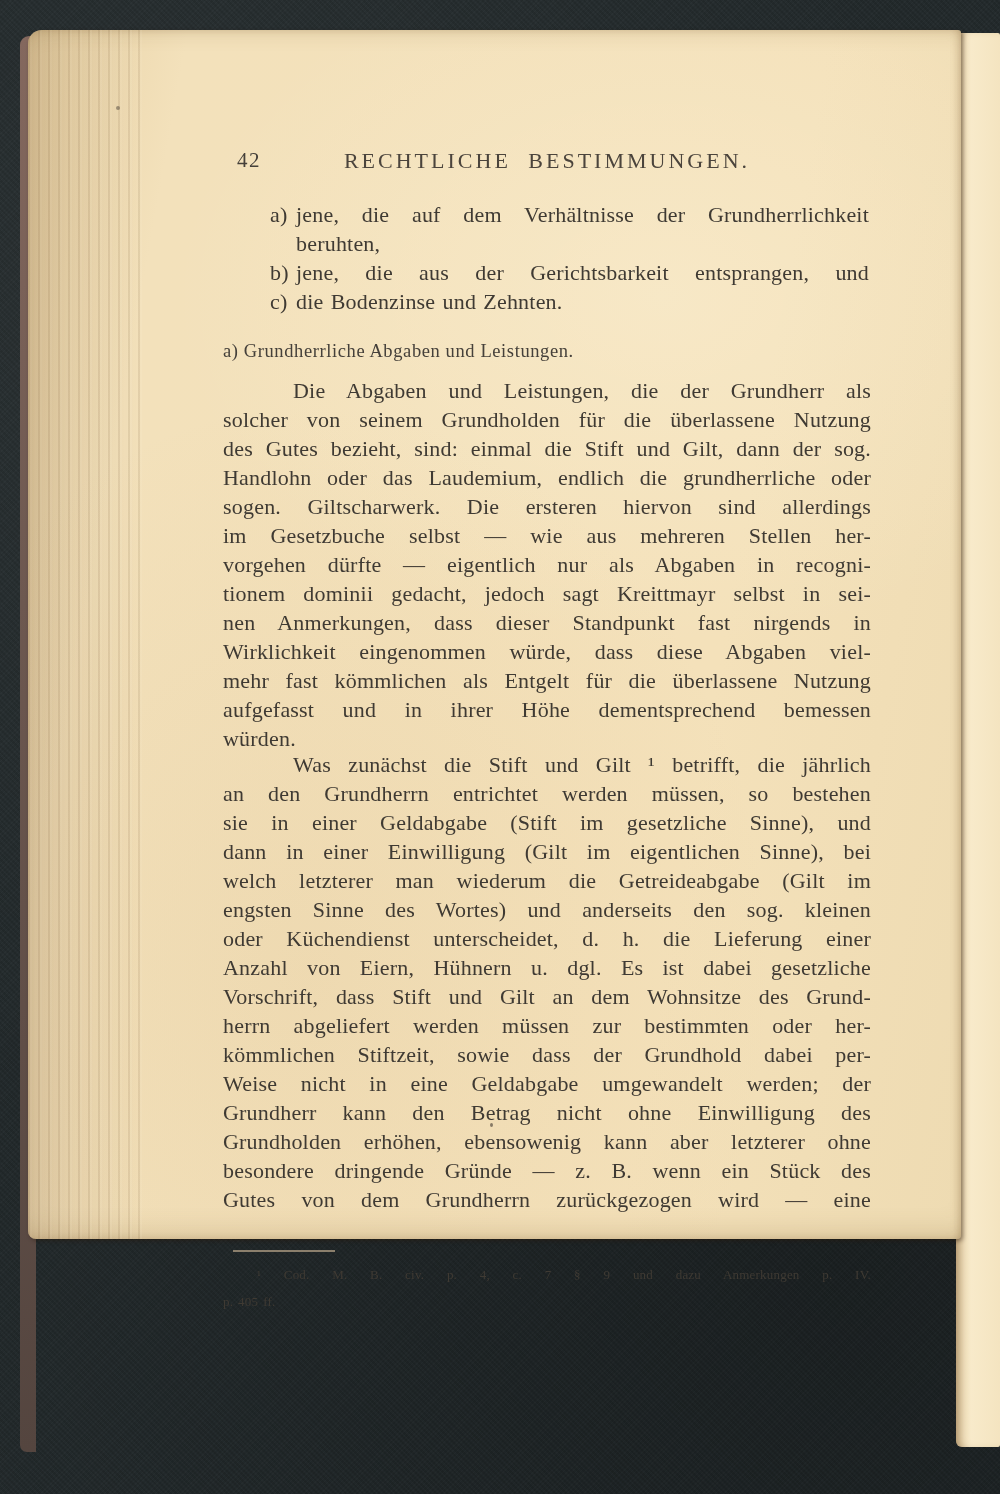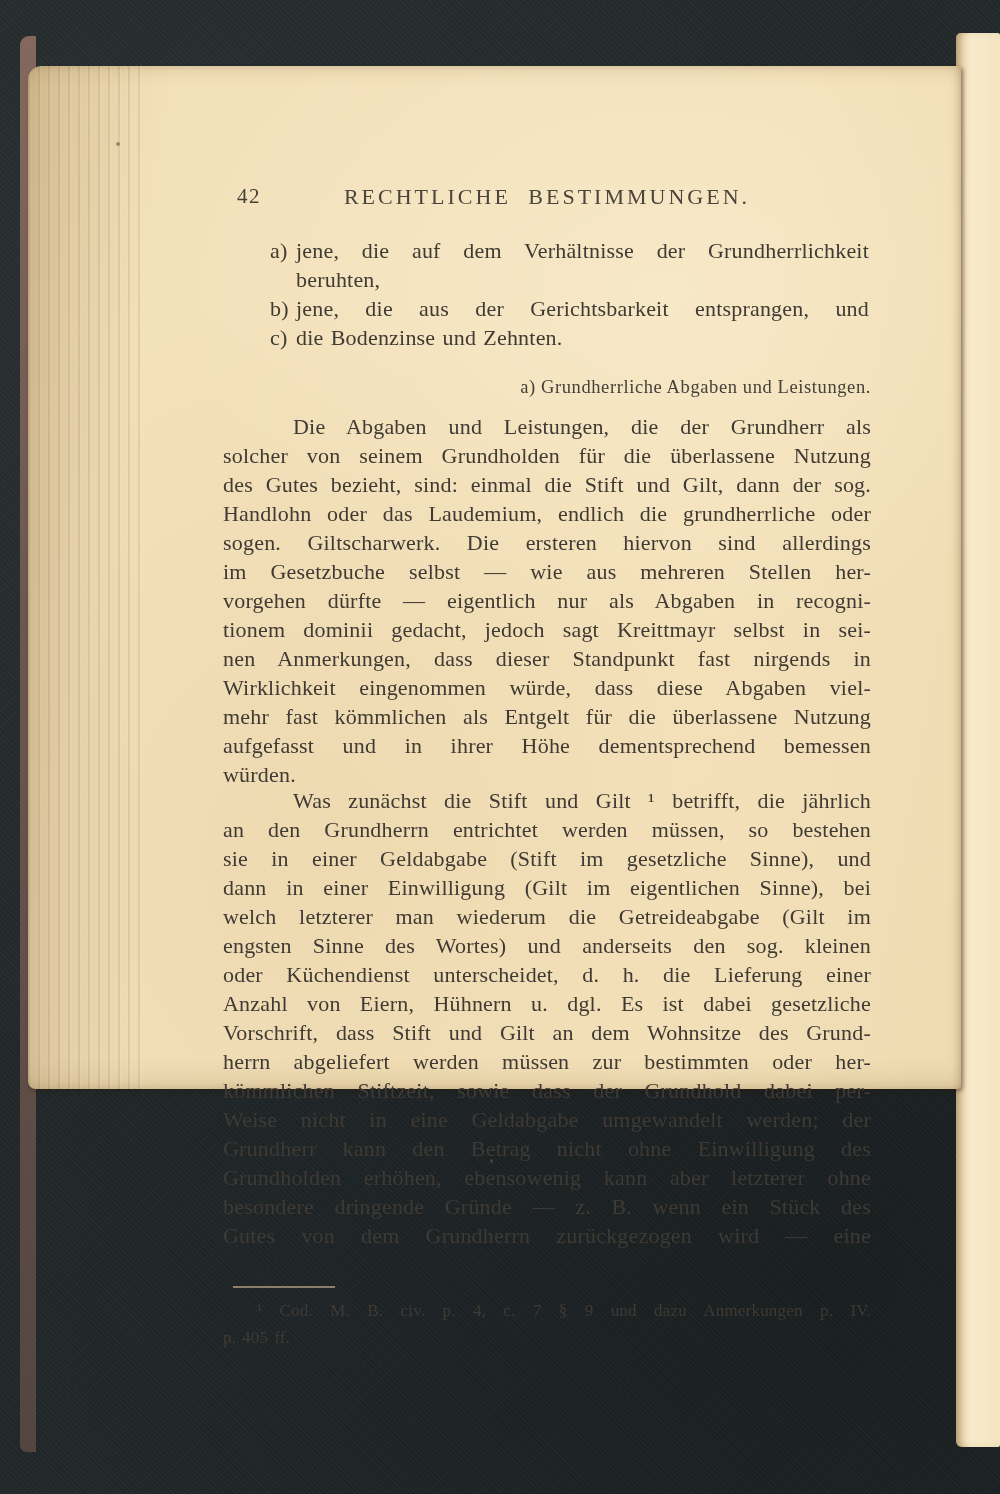--- a/index.html
+++ b/index.html
@@ -24,34 +24,33 @@
   }
   
   .next-page{
     position:absolute;left:956px;top:33px;width:44px;height:1414px;
     background:linear-gradient(90deg,#efdcb4 0%,#f8eaca 35%,#f4e4c0 100%);
     border-radius:5px 2px 2px 6px;
     box-shadow:inset 9px 0 10px -6px rgba(110,75,35,.55);
     z-index:1;
   }
   .page{
-    position:absolute;left:28px;top:30px;width:933px;height:1023px;
+    position:absolute;left:28px;top:30px;width:933px;height:1209px;
     background-color:#f3e0b9;
     background-image:
       radial-gradient(ellipse 700px 500px at 68% 22%, rgba(255,248,226,.30), transparent 70%),
       radial-gradient(ellipse 650px 800px at 30% 78%, rgba(190,150,90,.10), transparent 72%),
       linear-gradient(100deg,#e7d1a5 0%,#f3e1bb 14%,#f4e1ba 70%,#eedbb2 100%);
     border-radius:14px 3px 4px 8px;
     box-shadow:
       2px 2px 4px rgba(40,25,10,.45),
       inset -4px 0 8px -3px rgba(110,75,35,.35),
       inset 0 -20px 30px -20px rgba(120,90,40,.30),
       inset 0 14px 22px -16px rgba(120,90,40,.28);
     z-index:2;
-    margin-top:36px;
   }
   
   .edge-streaks{
     position:absolute;left:0;top:0;bottom:0;width:115px;
     border-radius:14px 0 0 8px;
     background:
       linear-gradient(90deg, rgba(120,85,45,.22) 0%, rgba(120,85,45,.10) 35%, rgba(120,85,45,0) 100%),
       repeating-linear-gradient(90deg, rgba(110,80,45,.12) 0 2px, rgba(255,245,220,.10) 2px 4px, transparent 4px 10px);
     pointer-events:none;
   }
@@ -73,32 +72,32 @@
   }
   .head-title{
     display:block;text-align:center;
     font-size:22px;letter-spacing:3px;word-spacing:9px;color:#4b443c;
   }
   .intro-list{position:absolute;top:170px;left:47px;right:2px;}
   .marker{display:inline-block;width:26px;}
   .line.wrap{padding-left:26px;}
   .section-heading{
     position:absolute;top:311px;left:0;width:100%;
-    text-align:right;font-size:18.5px;letter-spacing:.6px;
+    text-align:left;font-size:18.5px;letter-spacing:.6px;
     color:#45403a;
   }
   .para{position:absolute;left:0;width:648px;}
   .para1{top:346px;}
   .para2{top:720px;}
   .footnote-rule{
     position:absolute;top:1220px;left:10px;width:102px;height:2px;
     background:#8b7f6c;
   }
   .footnote{position:absolute;top:1231px;left:0;width:648px;}
-  .fn-line{font-size:17px;height:27px;line-height:27px;}
+  .fn-line{font-size:13px;height:27px;line-height:27px;}
   .fn-indent{text-indent:34px;}
   .speck{position:absolute;border-radius:50%;background:#5a5044;}
   .s1{left:88px;top:76px;width:4px;height:4px;opacity:.55;}
   .s2{left:462px;top:1093px;width:3px;height:4px;opacity:.7;}
   .s3{left:911px;top:956px;width:5px;height:5px;opacity:.35;background:#7a6a50;}
 </style>
 </head>
 <body>
 
 <div class="scene">

